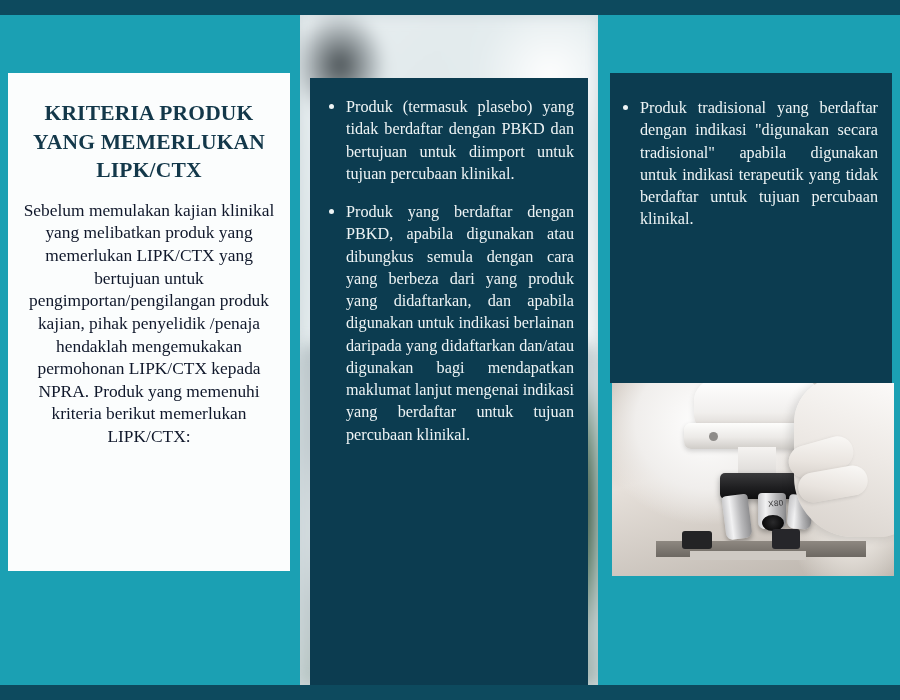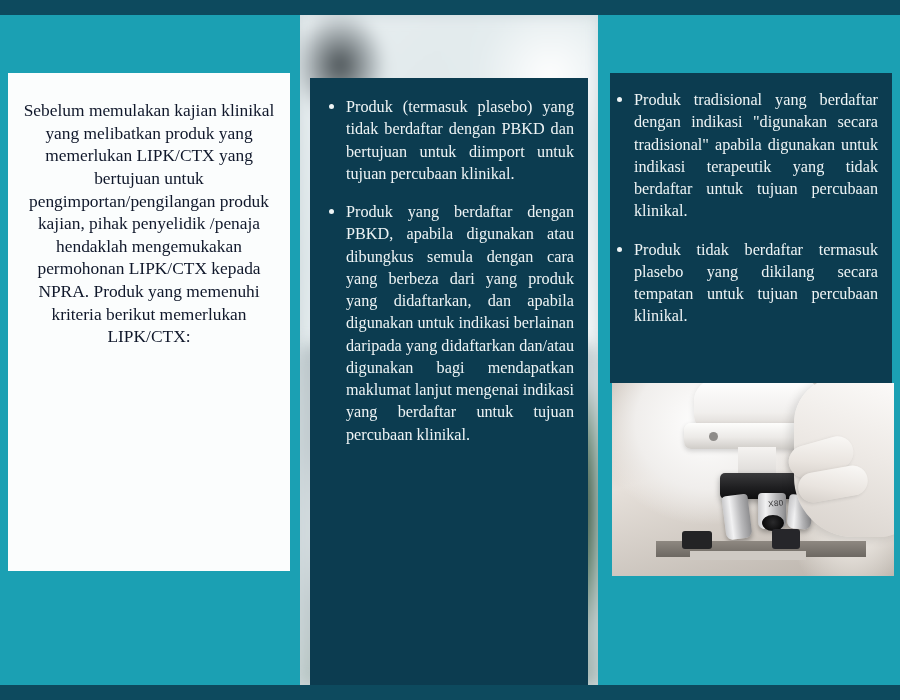--- a/index.html
+++ b/index.html
@@ -86,21 +86,21 @@
     height: 612px;
     background: #0c3c50;
     padding: 18px 14px 14px 14px;
   }
   .card-right {
     left: 610px;
     top: 73px;
     width: 282px;
     height: 310px;
     background: #0c3c50;
-    padding: 16px 14px 14px 2px;
+    padding: 16px 14px 14px 8px;
   }
 
   
   .card-title {
     font-size: 21.5px;
     font-weight: bold;
     line-height: 1.33;
     color: #13384a;
     letter-spacing: .2px;
     margin: 0 0 14px 0;
@@ -275,34 +275,34 @@
 <div id="slide">
 
   <div class="band band-top"></div>
 
   <div class="photo-strip">
     <div class="ph-top"></div>
     <div class="ph-bottom"></div>
   </div>
 
   <div class="card card-left">
+    <div class="card-title">KRITERIA PRODUK YANG MEMERLUKAN LIPK/CTX</div>
     <p class="card-body">Sebelum memulakan kajian klinikal yang melibatkan produk yang memerlukan LIPK/CTX yang bertujuan untuk pengimportan/pengilangan produk kajian, pihak penyelidik /penaja hendaklah mengemukakan permohonan LIPK/CTX kepada NPRA. Produk yang memenuhi kriteria berikut memerlukan LIPK/CTX:</p>
   </div>
 
   <div class="card card-mid">
     <ul class="bullets">
       <li>Produk (termasuk plasebo) yang tidak berdaftar dengan PBKD dan bertujuan untuk diimport untuk tujuan percubaan klinikal.</li>
       <li>Produk yang berdaftar dengan PBKD, apabila digunakan atau dibungkus semula dengan cara yang berbeza dari yang produk yang didaftarkan, dan apabila digunakan untuk indikasi berlainan daripada yang didaftarkan dan/atau digunakan bagi mendapatkan maklumat lanjut mengenai indikasi yang berdaftar untuk tujuan percubaan klinikal.</li>
     </ul>
   </div>
 
   <div class="card card-right">
     <ul class="bullets">
       <li>Produk tradisional yang berdaftar dengan indikasi "digunakan secara tradisional" apabila digunakan untuk indikasi terapeutik yang tidak berdaftar untuk tujuan percubaan klinikal.</li>
-      <li>Produk tidak berdaftar termasuk plasebo yang dikilang secara tempatan untuk tujuan percubaan klinikal.</li>
     </ul>
   </div>
 
   <div class="micro-photo">
     <div class="mp-bg"></div>
     <div class="mp-head"></div>
     <div class="mp-collar"></div>
     <div class="mp-collar-dot"></div>
     <div class="mp-neck"></div>
     <div class="mp-turret"></div>

